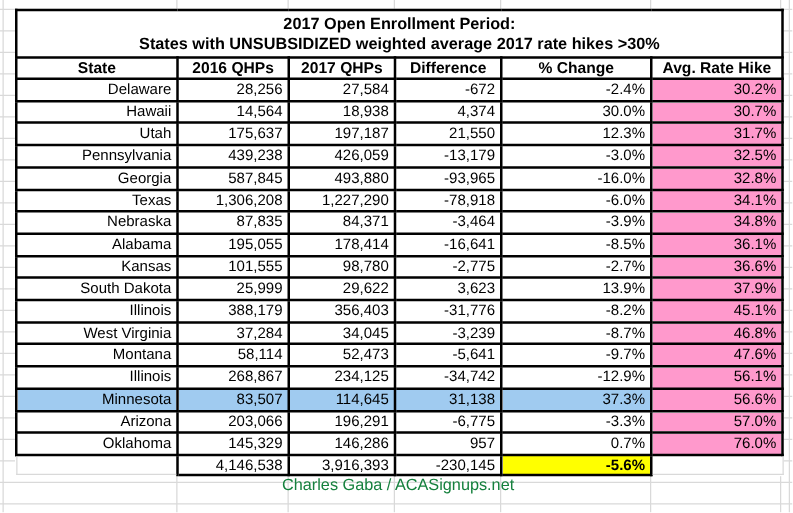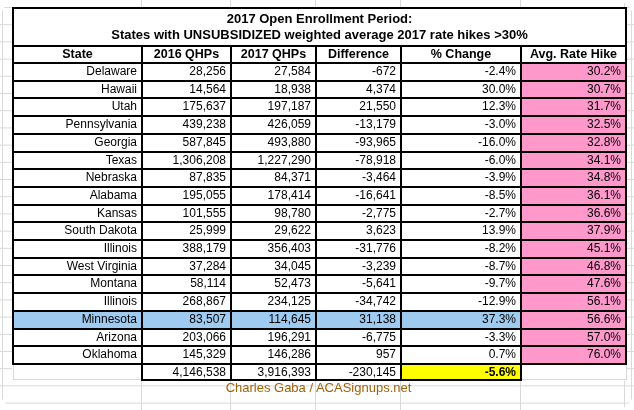--- a/index.html
+++ b/index.html
@@ -1,20 +1,19 @@
 <!DOCTYPE html>
 <html style="--pink: #FF99CC; --hl: #A0CBF0; --yellow: #FFFF00; --gridline: #D9D9D9;"><head>
 <meta charset="utf-8">
 <style>
   html,body { margin:0; padding:0; }
   .screen {
     position:relative; width:634px; height:410px;
     background:#ffffff; overflow:hidden;
     font-family:"Liberation Sans", sans-serif;
-    border-radius:20px;
   }
   .grid { position:absolute; left:0; top:0; }
   .sheet { position:absolute; left:12px; top:7px; }
   table {
     border-collapse:collapse; table-layout:fixed; width:613px;
     background:#ffffff;
   }
   td, th {
     border:2px solid #000;
     font-size:12px; height:15.7px; line-height:15.7px;
@@ -34,21 +33,21 @@
     border-left:1px solid var(--gridline);
     border-bottom:1px solid var(--gridline);
   }
   td.t-pct { background:var(--yellow); font-weight:bold;margin-left:16px; }
   td.t-empty {
     border-right:1px solid var(--gridline);
     border-bottom:1px solid var(--gridline);
   }
   .footer {
     position:absolute; left:12px; top:380px; width:613px;
-    text-align:center; font-size:13px; color:#a16207;
+    text-align:center; font-size:13px; color:#15803d;
   }
 </style>
 </head>
 <body>
 
 <div class="screen">
 
   <svg class="grid" width="634" height="410">
       <line x1="0" y1="7.5" x2="634" y2="7.5" stroke="#D9D9D9" stroke-width="1"></line>
       <line x1="0" y1="24.7" x2="634" y2="24.7" stroke="#D9D9D9" stroke-width="1"></line>

